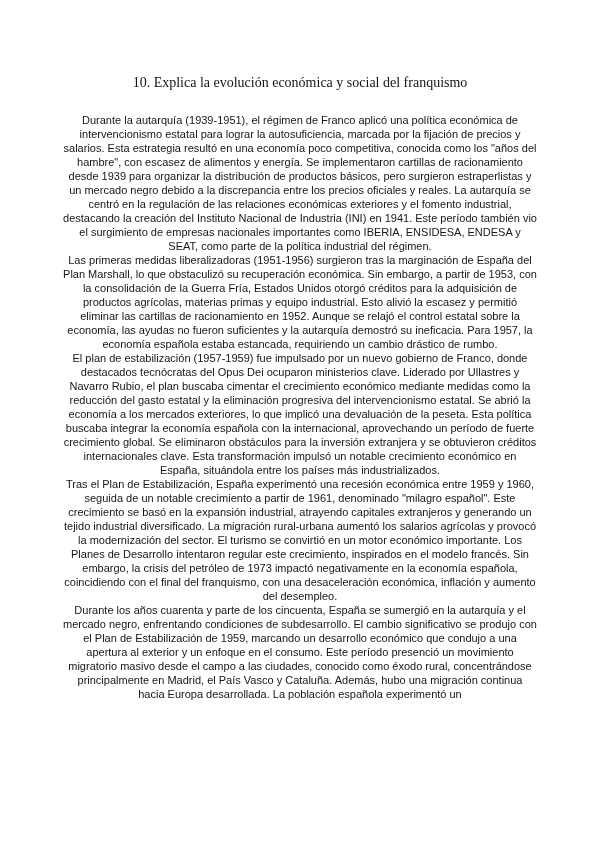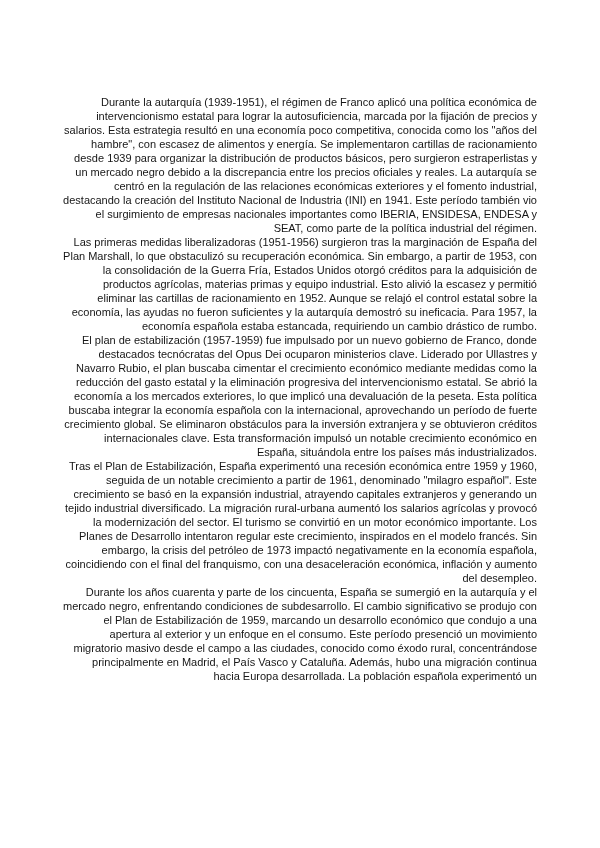--- a/index.html
+++ b/index.html
@@ -28,31 +28,32 @@
     text-align: center;
     color: #141414;
   }
   .doc-body {
     margin-top: 21px;
     width: 474px;
     font-family: "Liberation Sans", sans-serif;
     font-size: 11px;
     line-height: 14px;
     color: #161616;
-    text-align: right;
+    text-align: center;
   }
   .doc-body p {
     margin: 0;
     padding: 0;
   }
 </style>
 </head>
 <body>
 
 <div class="page">
+  <h1 class="doc-title">10. Explica la evolución económica y social del franquismo</h1>
   <div class="doc-body">
     <p>Durante la autarquía (1939-1951), el régimen de Franco aplicó una política económica de intervencionismo estatal para lograr la autosuficiencia, marcada por la fijación de precios y salarios. Esta estrategia resultó en una economía poco competitiva, conocida como los "años del hambre", con escasez de alimentos y energía. Se implementaron cartillas de racionamiento desde 1939 para organizar la distribución de productos básicos, pero surgieron estraperlistas y un mercado negro debido a la discrepancia entre los precios oficiales y reales. La autarquía se centró en la regulación de las relaciones económicas exteriores y el fomento industrial, destacando la creación del Instituto Nacional de Industria (INI) en 1941. Este período también vio el surgimiento de empresas nacionales importantes como IBERIA, ENSIDESA, ENDESA y SEAT, como parte de la política industrial del régimen.</p>
     <p>Las primeras medidas liberalizadoras (1951-1956) surgieron tras la marginación de España del Plan Marshall, lo que obstaculizó su recuperación económica. Sin embargo, a partir de 1953, con la consolidación de la Guerra Fría, Estados Unidos otorgó créditos para la adquisición de productos agrícolas, materias primas y equipo industrial. Esto alivió la escasez y permitió eliminar las cartillas de racionamiento en 1952. Aunque se relajó el control estatal sobre la economía, las ayudas no fueron suficientes y la autarquía demostró su ineficacia. Para 1957, la economía española estaba estancada, requiriendo un cambio drástico de rumbo.</p>
     <p>El plan de estabilización (1957-1959) fue impulsado por un nuevo gobierno de Franco, donde destacados tecnócratas del Opus Dei ocuparon ministerios clave. Liderado por Ullastres y Navarro Rubio, el plan buscaba cimentar el crecimiento económico mediante medidas como la reducción del gasto estatal y la eliminación progresiva del intervencionismo estatal. Se abrió la economía a los mercados exteriores, lo que implicó una devaluación de la peseta. Esta política buscaba integrar la economía española con la internacional, aprovechando un período de fuerte crecimiento global. Se eliminaron obstáculos para la inversión extranjera y se obtuvieron créditos internacionales clave. Esta transformación impulsó un notable crecimiento económico en España, situándola entre los países más industrializados.</p>
     <p>Tras el Plan de Estabilización, España experimentó una recesión económica entre 1959 y 1960, seguida de un notable crecimiento a partir de 1961, denominado "milagro español". Este crecimiento se basó en la expansión industrial, atrayendo capitales extranjeros y generando un tejido industrial diversificado. La migración rural-urbana aumentó los salarios agrícolas y provocó la modernización del sector. El turismo se convirtió en un motor económico importante. Los Planes de Desarrollo intentaron regular este crecimiento, inspirados en el modelo francés. Sin embargo, la crisis del petróleo de 1973 impactó negativamente en la economía española, coincidiendo con el final del franquismo, con una desaceleración económica, inflación y aumento del desempleo.</p>
     <p>Durante los años cuarenta y parte de los cincuenta, España se sumergió en la autarquía y el mercado negro, enfrentando condiciones de subdesarrollo. El cambio significativo se produjo con el Plan de Estabilización de 1959, marcando un desarrollo económico que condujo a una apertura al exterior y un enfoque en el consumo. Este período presenció un movimiento migratorio masivo desde el campo a las ciudades, conocido como éxodo rural, concentrándose principalmente en Madrid, el País Vasco y Cataluña. Además, hubo una migración continua hacia Europa desarrollada. La población española experimentó un</p>
   </div>
 </div>
 
 </body></html>

